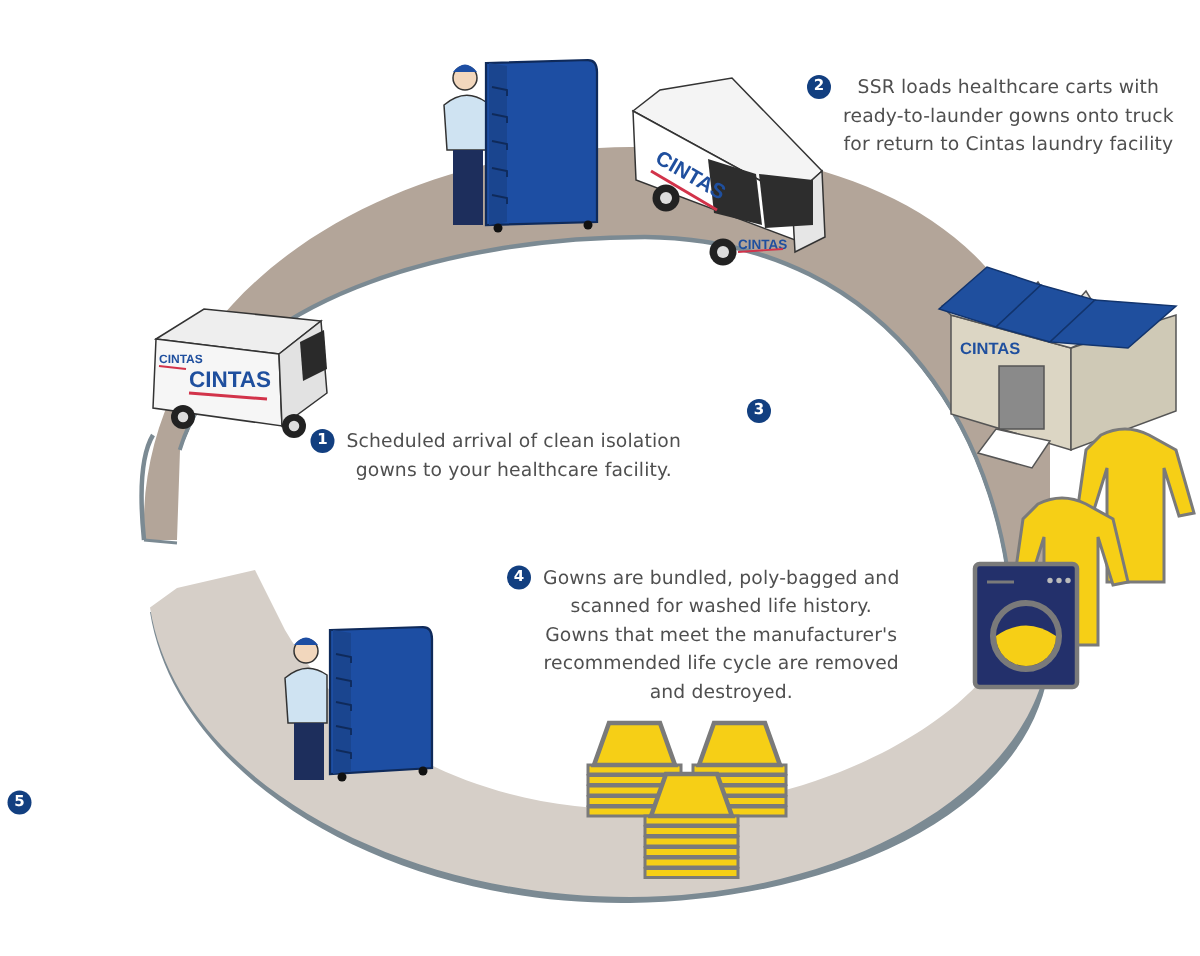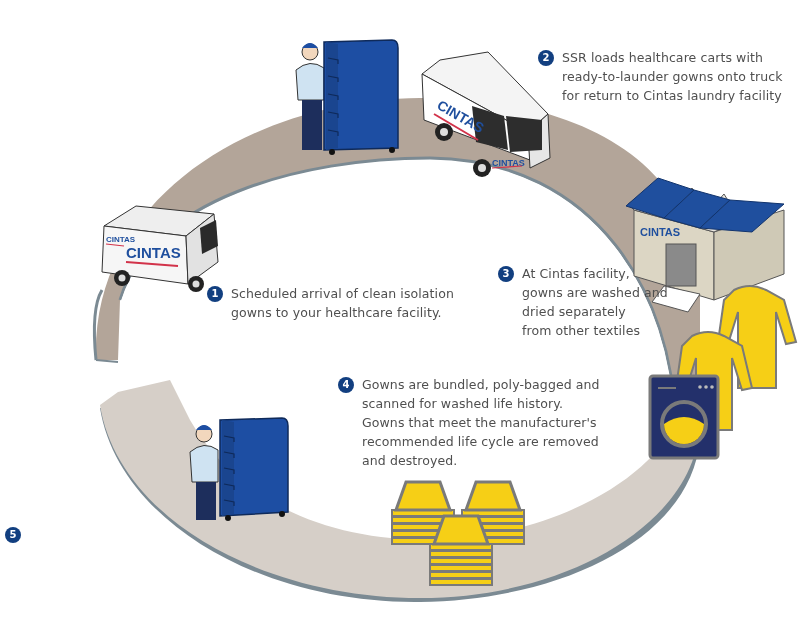--- a/index.html
+++ b/index.html
@@ -3,21 +3,21 @@
 <meta charset="utf-8">
 <style>
   html, body { margin:0; padding:0; background:#ffffff; }
   body { width:800px; height:637px; position:relative; overflow:hidden;
          font-family:"DejaVu Sans", sans-serif; color:#4a4a4a; }
   #stage { position:absolute; left:0; top:0; width:800px; height:637px; }
   .step { position:absolute; font-size:12.5px; line-height:19px; color:#4f4f4f; letter-spacing:0.1px; }
   .step .badge { position:absolute; left:0; top:2px; width:16px; height:16px; border-radius:50%;
                  background:#123f80; color:#fff; font-size:10px; font-weight:bold; line-height:16px;
                  text-align:center; }
-  .step .txt { margin-left:24px; white-space:pre-line; }
+  .step .txt { margin-left:24px; white-space:pre-line;text-align:center; }
   #step-1 { left:207px; top:284px; }
   #step-2 { left:538px; top:48px; }
   #step-3 { left:498px; top:264px; }
   #step-4 { left:338px; top:375px; }
   #step-5 { left:5px; top:525px; }
   svg text.logo { font-family:"Liberation Sans", sans-serif; font-weight:bold; fill:#1f4f9e; }
 </style>
 </head>
 <body>
 
@@ -169,24 +169,20 @@
 gowns to your healthcare facility.</div>
 </div>
 <div class="step" id="step-2">
   <span class="badge">2</span>
   <div class="txt">SSR loads healthcare carts with
 ready-to-launder gowns onto truck
 for return to Cintas laundry facility</div>
 </div>
 <div class="step" id="step-3">
   <span class="badge">3</span>
-  <div class="txt">At Cintas facility,
-gowns are washed and
-dried separately
-from other textiles</div>
 </div>
 <div class="step" id="step-4">
   <span class="badge">4</span>
   <div class="txt">Gowns are bundled, poly-bagged and
 scanned for washed life history.
 Gowns that meet the manufacturer's
 recommended life cycle are removed
 and destroyed.</div>
 </div>
 <div class="step" id="step-5">

